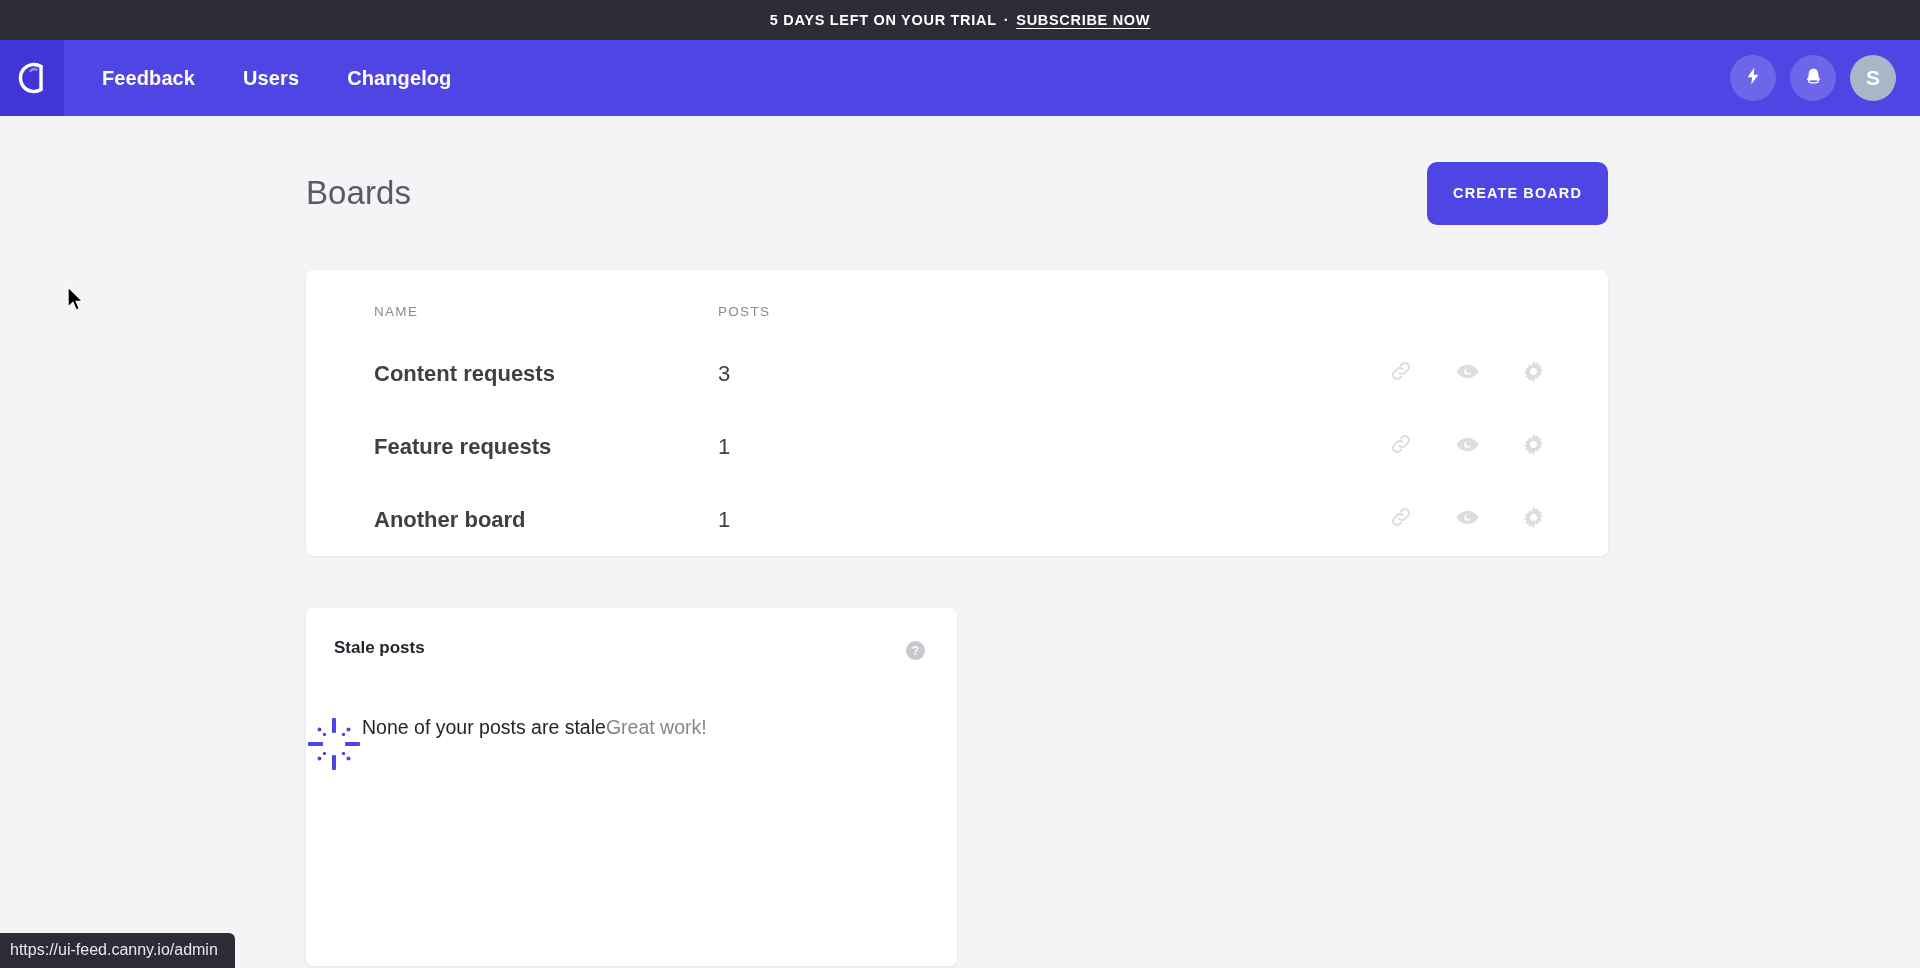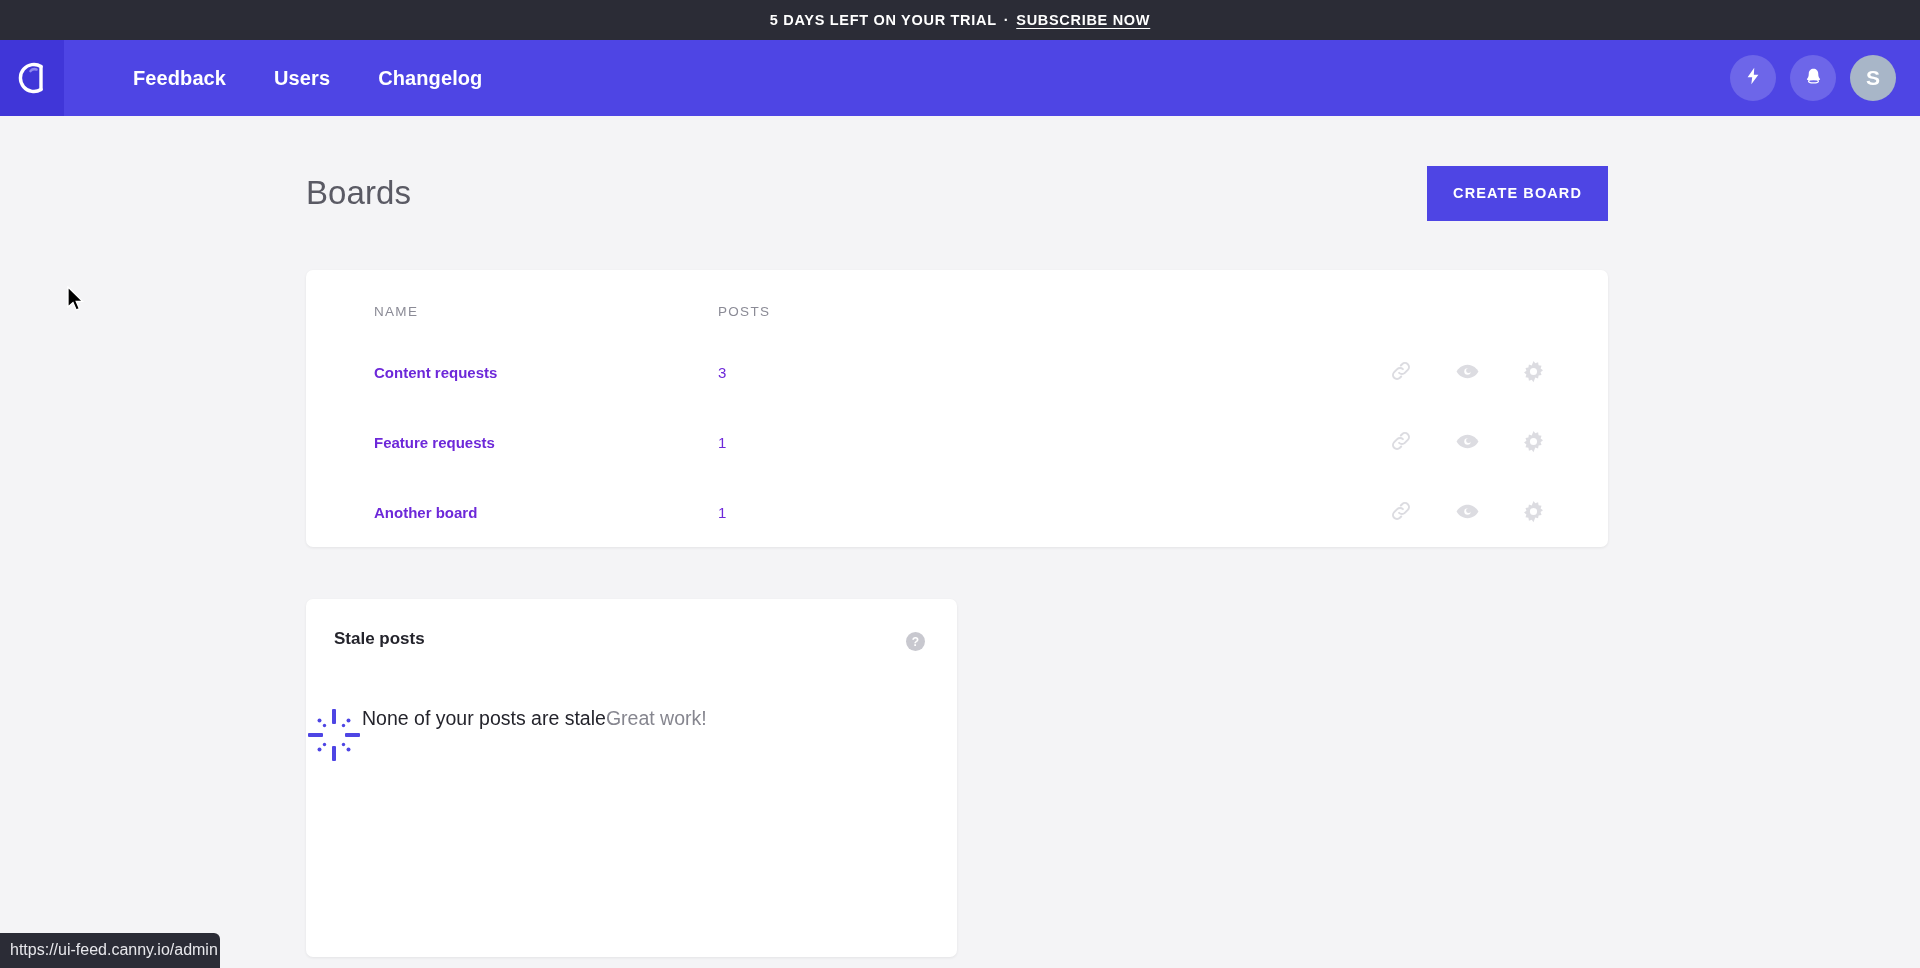--- a/index.html
+++ b/index.html
@@ -58,21 +58,21 @@
     cursor: pointer;
   }
   .logo-c {
     width: 34px;
     height: 40px;
     position: relative;
   }
   .nav-links {
     display: flex;
     align-items: center;
-    margin-left: 69px;
+    margin-left: 38px;
     gap: 48px;
   }
   .nav-link {
     color: #ffffff;
     font-size: 20px;
     font-weight: bold;
     cursor: pointer;
     letter-spacing: 0.1px;
   }
   .nav-right {
@@ -124,22 +124,22 @@
   .page-title {
     font-size: 33px;
     color: #5a5a64;
     font-weight: normal;
     letter-spacing: 0.1px;
   }
   .btn-primary {
     background: #4e45e4;
     color: #ffffff;
     border: none;
-    border-radius: 0;
-    height: 55px;
+    border-radius: 10px;
+    height: 63px;
     padding: 0 26px;
     font-size: 14.5px;
     font-weight: bold;
     letter-spacing: 1.1px;
     cursor: pointer;
     font-family: "Liberation Sans", sans-serif;
   }
 
   
   .card {
@@ -153,22 +153,22 @@
   .boards-table th {
     text-align: left;
     font-size: 13.5px;
     font-weight: normal;
     color: #8b8b96;
     letter-spacing: 1.3px;
     padding: 34px 0 18px 0;
   }
   .boards-table td {
     padding: 21px 0;
-    font-size: 15px;
-    color: #6d28d9;
+    font-size: 22px;
+    color: #404040;
   }
   .col-name { width: 412px; padding-left: 68px !important; }
   .col-posts { width: 560px; }
   .col-actions { text-align: right; padding-right: 62px !important; }
   .board-name { font-weight: bold; cursor: pointer; }
   .board-posts { color: #24242c; }
 
   .row-actions {
     display: inline-flex;
     align-items: center;
@@ -236,21 +236,21 @@
   }
 
   
   .status-bar {
     position: absolute;
     left: 0;
     bottom: 0;
     background: #2b2c36;
     color: #e8e8ec;
     font-size: 16px;
-    padding: 8px 2px 9px 10px;
+    padding: 8px 17px 9px 10px;
     border-top-right-radius: 6px;
     font-family: "Liberation Sans", sans-serif;
     white-space: nowrap;
   }
 
   
   .cursor {
     position: absolute;
     left: 66px;
     top: 286px;

